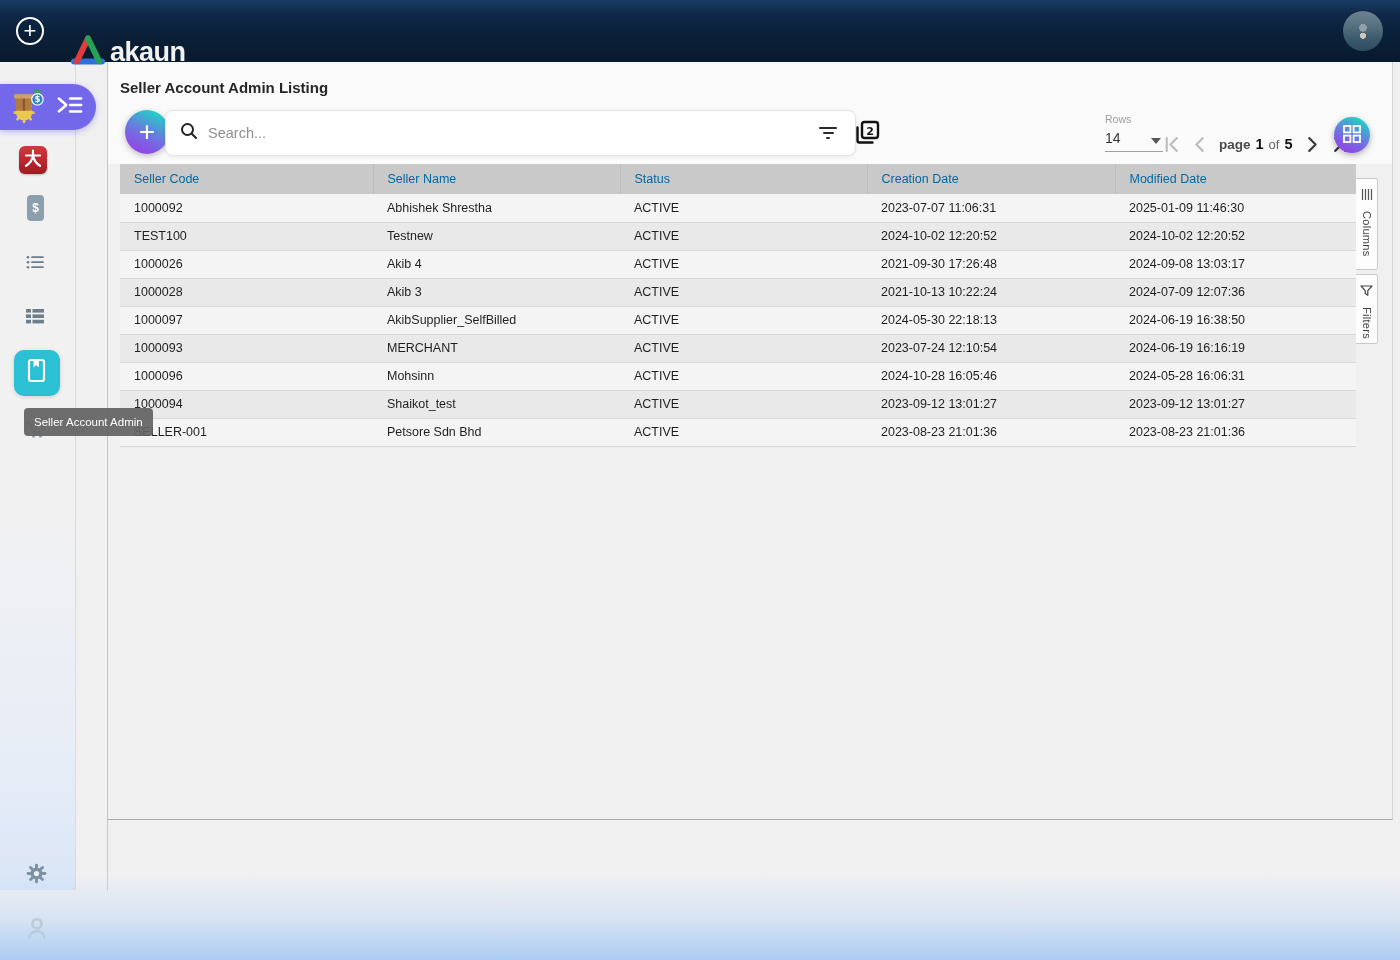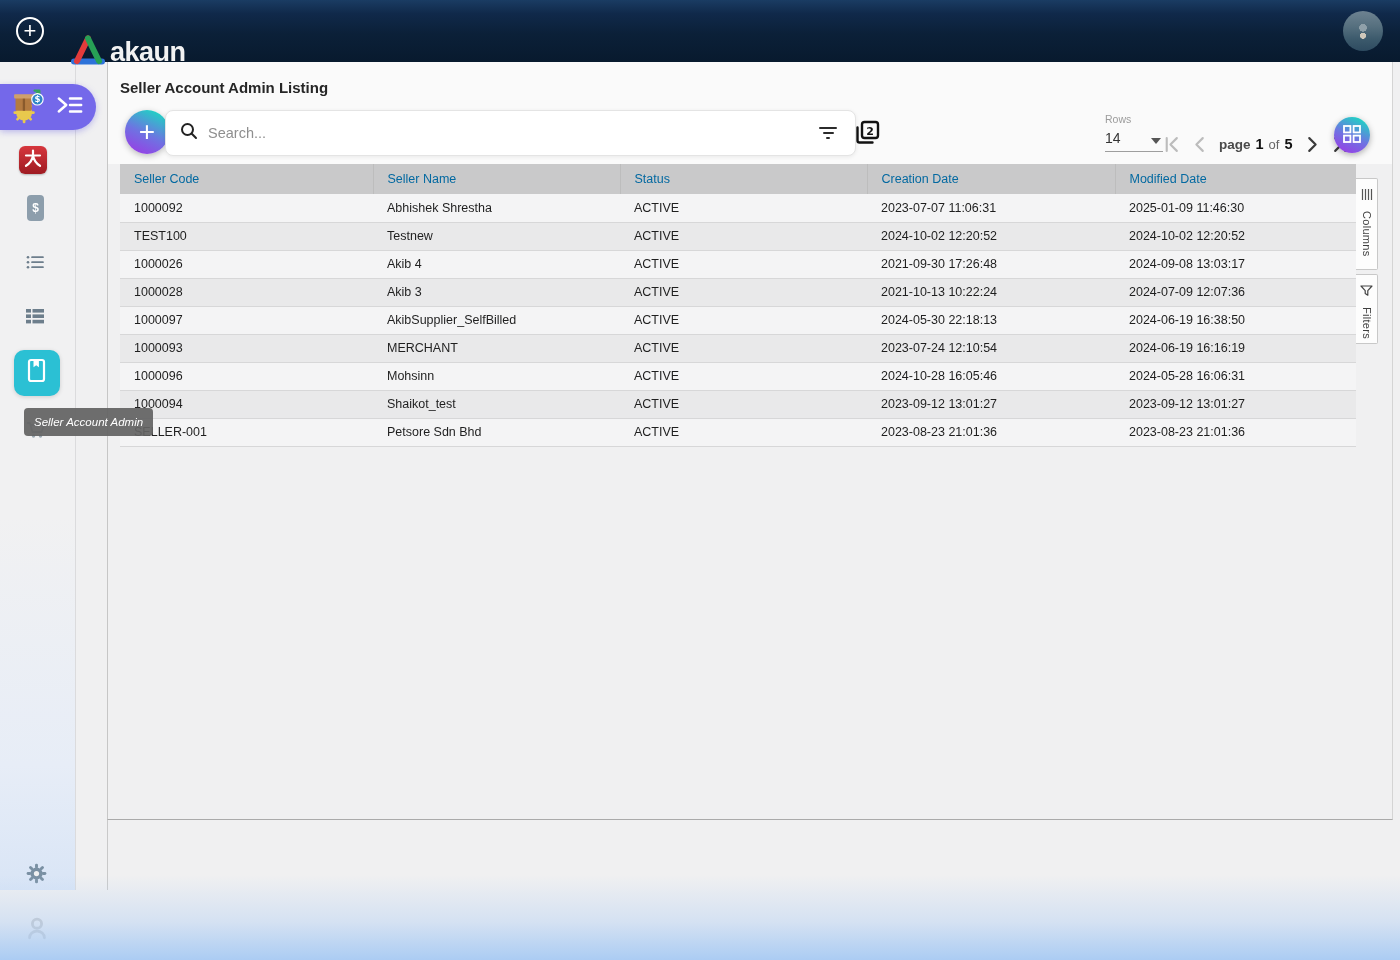--- a/index.html
+++ b/index.html
@@ -37,21 +37,21 @@
     padding:0 12px 0 6px;z-index:10;cursor:pointer;box-shadow:0 2px 6px rgba(90,80,220,.35);}
   .side-icon{position:absolute;left:26px;display:flex;align-items:center;justify-content:center;cursor:pointer;}
   .red-app{position:absolute;left:19px;top:146px;width:28px;height:28px;border-radius:6px;cursor:pointer;
     background:linear-gradient(180deg,#d6363d,#9f1b22);display:flex;align-items:center;justify-content:center;
     box-shadow:0 1px 2px rgba(0,0,0,.25);}
   .money-card{position:absolute;left:27px;top:195px;width:17px;height:26px;border-radius:4px;background:#8d9eac;
     color:#fff;font-size:12px;font-weight:700;display:flex;align-items:center;justify-content:center;cursor:pointer;}
   .teal-btn{position:absolute;left:14px;top:350px;width:46px;height:46px;border-radius:10px;background:var(--accent-teal);
     display:flex;align-items:center;justify-content:center;cursor:pointer;box-shadow:0 1px 4px rgba(0,0,0,.15);z-index:5;}
   .tooltip{position:absolute;left:24px;top:408px;z-index:50;background:rgba(99,99,99,.93);color:#fff;
-    font-size:11.5px;padding:8px 10px;border-radius:4px;white-space:nowrap;font-style:italic;}
+    font-size:11.5px;padding:8px 10px;border-radius:4px;white-space:nowrap;}
   
   .panel{position:absolute;left:107px;top:62px;width:1286px;height:758px;
     border-left:1px solid #c6c6c6;border-right:1px solid #d4d4d4;border-bottom:1px solid #aaa;}
   .panel-tail{position:absolute;left:107px;top:820px;height:70px;width:1px;background:#c9c9c9;}
   .toolbar-strip{position:absolute;left:0;top:0;right:0;height:102px;background:#fafafa;}
   .page-title{position:absolute;left:12px;top:17px;font-size:15px;font-weight:700;color:#262626;}
   .add-btn{position:absolute;left:17px;top:48px;width:44px;height:44px;border-radius:50%;border:none;cursor:pointer;
     background:linear-gradient(205deg,var(--grad-a) 10%,#6f72e2 55%,var(--grad-b) 95%);
     color:#fff;font-size:28px;line-height:40px;font-weight:400;box-shadow:0 2px 6px rgba(0,0,0,.25);}
   .searchbox{position:absolute;left:57px;top:48px;width:691px;height:46px;background:#fff;border:1px solid #e4e4e4;

